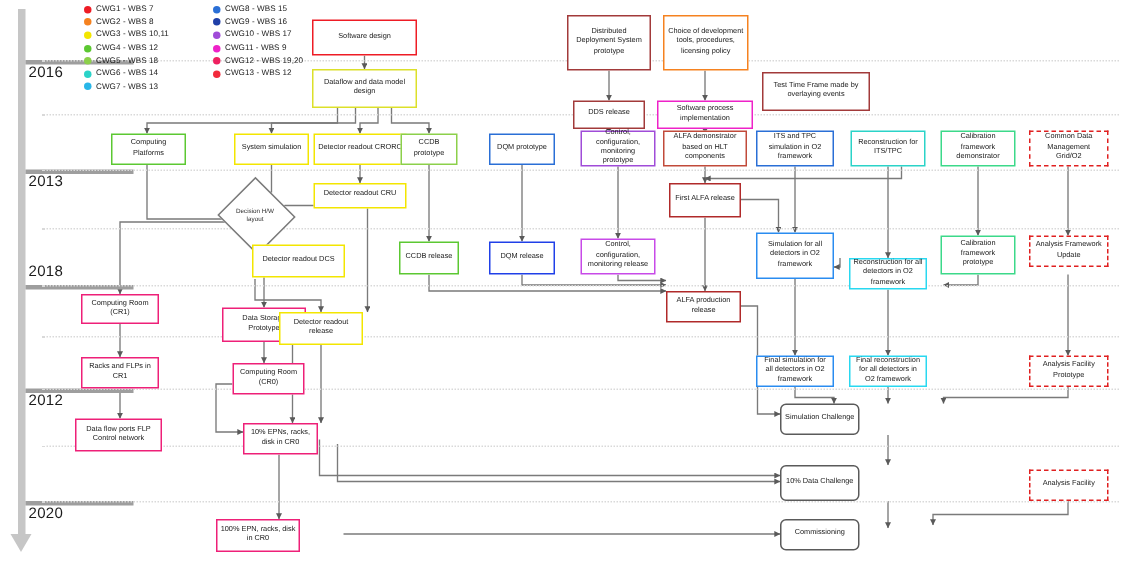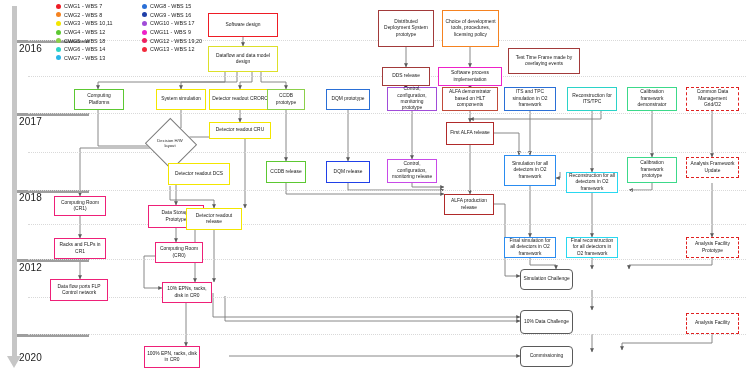--- a/index.html
+++ b/index.html
@@ -156,27 +156,27 @@
       <path d="M712,334 L712,343 L622,343 L622,350"></path>
     </g>
   </svg>
 
   <div class="axis-line"></div>
   <div class="axis-arrow"></div>
 
   <div class="ytick" style="top:40px;"></div>
   <div class="ylabel" style="top:43px;">2016</div>
   <div class="ytick" style="top:113px;"></div>
-  <div class="ylabel" style="top:116px;">2017</div>
+  <div class="ylabel" style="top:116px;">2013</div>
   <div class="ytick" style="top:190px;"></div>
-  <div class="ylabel" style="top:192px;">2018</div>
+  <div class="ylabel" style="top:176px;">2018</div>
   <div class="ytick" style="top:259px;"></div>
   <div class="ylabel" style="top:262px;">2012</div>
   <div class="ytick" style="top:334px;"></div>
-  <div class="ylabel" style="top:352px;">2020</div>
+  <div class="ylabel" style="top:337px;">2020</div>
 
   <div class="gridline" style="top:40px;"></div>
   <div class="gridline" style="top:76px;"></div>
   <div class="gridline" style="top:113px;"></div>
   <div class="gridline" style="top:152px;"></div>
   <div class="gridline" style="top:190px;"></div>
   <div class="gridline" style="top:224px;"></div>
   <div class="gridline" style="top:259px;"></div>
   <div class="gridline" style="top:297px;"></div>
   <div class="gridline" style="top:334px;"></div>

